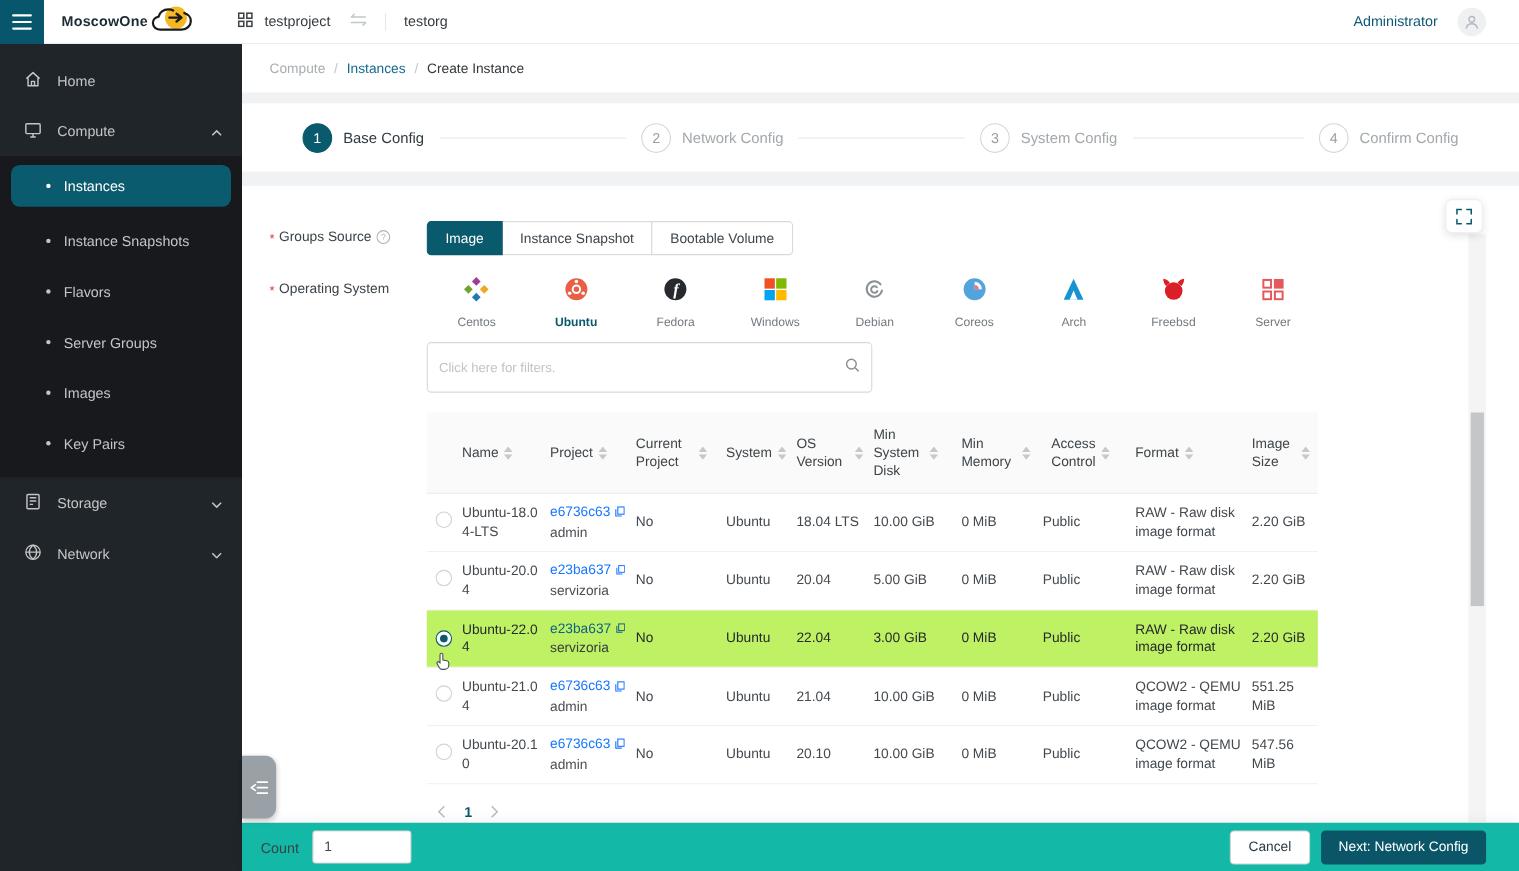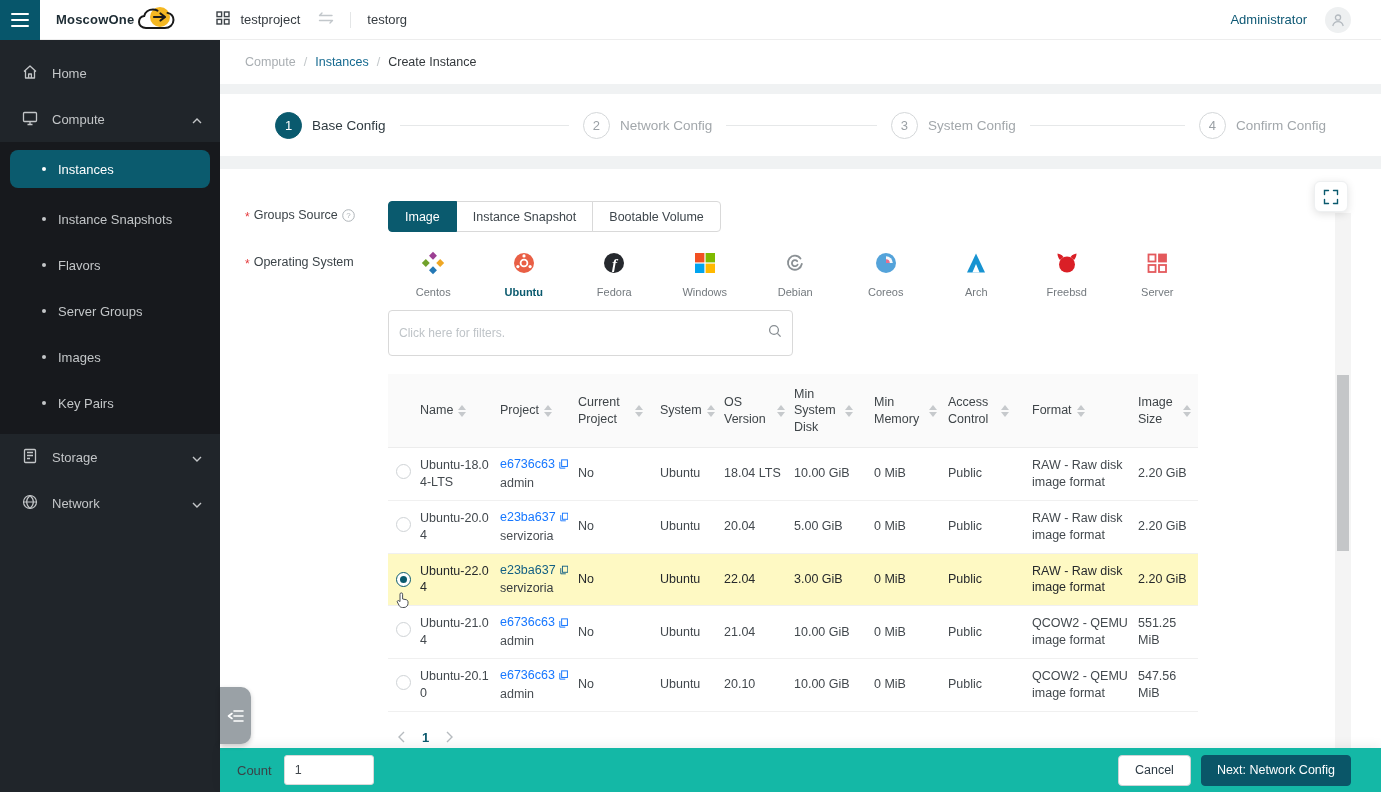--- a/index.html
+++ b/index.html
@@ -94,21 +94,21 @@
   .td{padding:8px 8px 8px 2px;color:#43494e;line-height:1.35;}
   .tbody-row{min-height:51px;cursor:pointer;}
   .td.brk{word-break:break-all;}
   .proj-link{color:#1677ff;display:flex;align-items:center;gap:4px;cursor:pointer;}
   .proj-name{color:#4a4f54;margin-top:2px;}
   .radio{width:15px;height:15px;border:1px solid #cfd3d6;border-radius:50%;background:#fff;
     display:inline-flex;align-items:center;justify-content:center;cursor:pointer;}
   .radio.checked{border-color:#0a5a6e;}
   .radio.checked::after{content:"";width:7px;height:7px;border-radius:50%;background:#0a5a6e;}
   .td-radio{position:relative;padding-left:8px;}
-  .tr.selected{background:#fef9c3;}
+  .tr.selected{background:#bef264;}
   .tr.selected .td{color:#26292c;}
   .tr.selected .proj-link{color:#125f83;}
   .tr.selected .proj-name{color:#363c40;}
   .carets{display:inline-flex;flex-direction:column;gap:2px;flex:none;}
   .hand-cursor{position:absolute;left:7px;top:29px;}
 
   .pagination{display:flex;align-items:center;gap:16px;margin:18px 0 0 9px;}
   .pg-arrow{color:#b6bbbf;cursor:pointer;display:flex;}
   .pg-num{color:#0c5a6e;font-weight:bold;font-size:13px;cursor:pointer;}
 
@@ -529,21 +529,21 @@
               <span class="carets">
                 <svg width="8" height="5" viewBox="0 0 8 5">
                     <path d="M4 0 8 5H0Z" fill="#c6c9cc"></path>
                   </svg>
                 <svg width="8" height="5" viewBox="0 0 8 5">
                     <path d="M4 5 0 0h8Z" fill="#c6c9cc"></path>
                   </svg>
               </span>
             </div>
             <div class="th">
-              <span style="max-width:48px;">Access Control</span>
+              <span style="max-width:48px;text-align:right;">Access Control</span>
               <span class="carets">
                 <svg width="8" height="5" viewBox="0 0 8 5">
                     <path d="M4 0 8 5H0Z" fill="#c6c9cc"></path>
                   </svg>
                 <svg width="8" height="5" viewBox="0 0 8 5">
                     <path d="M4 5 0 0h8Z" fill="#c6c9cc"></path>
                   </svg>
               </span>
             </div>
             <div class="th">

